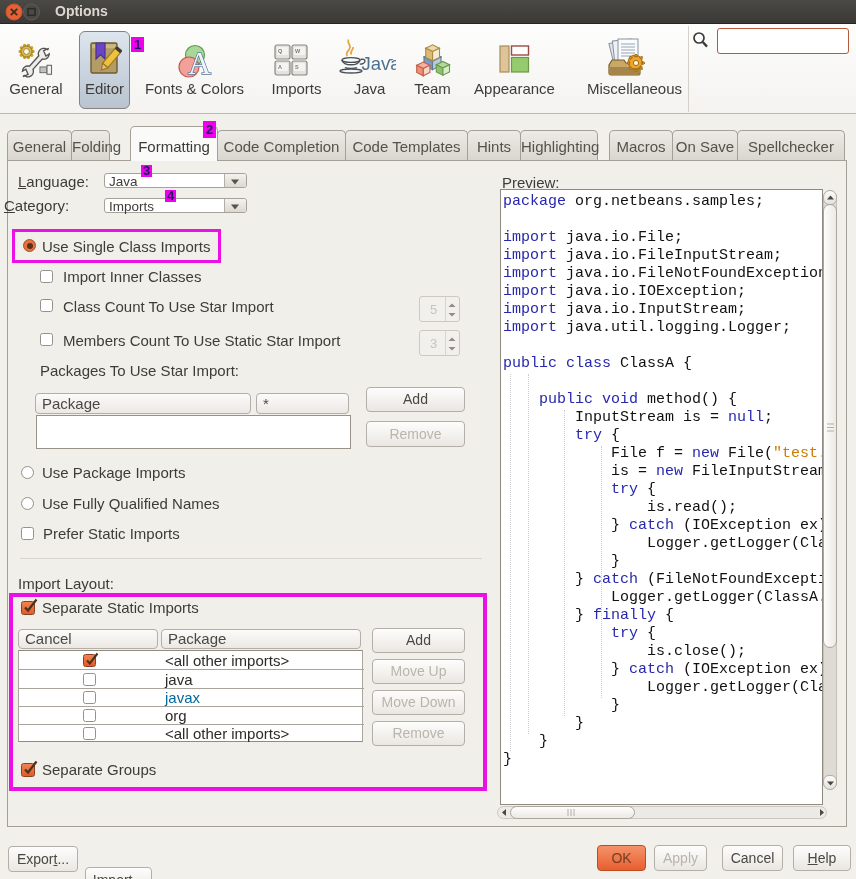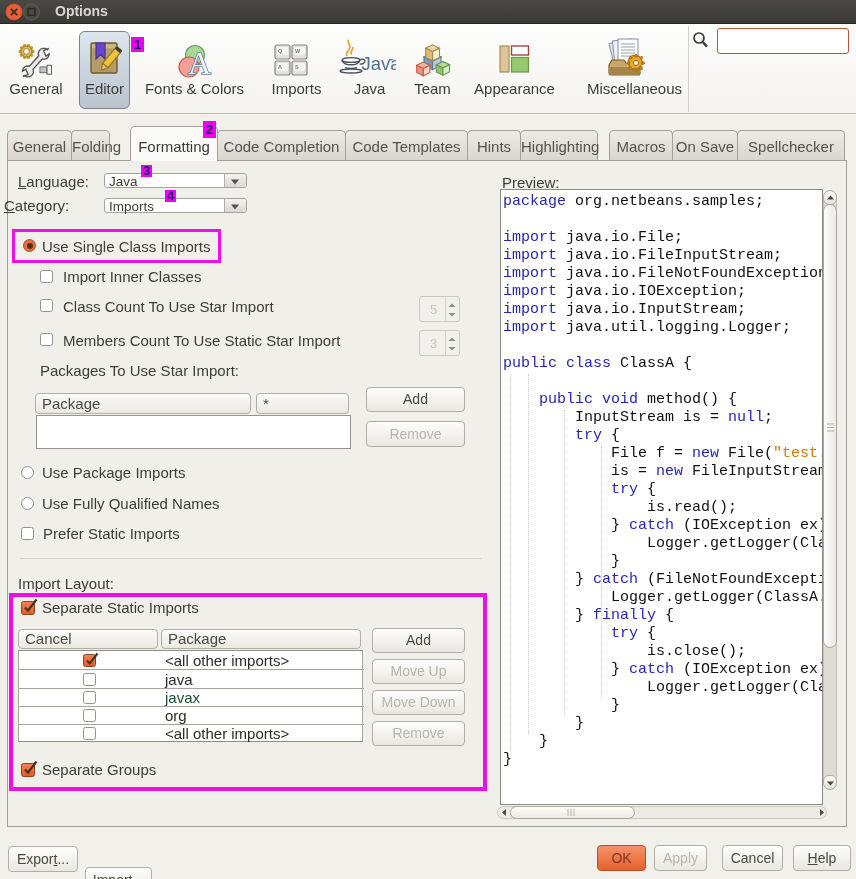--- a/index.html
+++ b/index.html
@@ -261,21 +261,21 @@
       <svg width="17" height="17" viewBox="0 0 17 17" style="position:absolute;left:-1px;top:-4px">
         <path d="M4 9.5 L6.8 12.5 L14.5 2.5" fill="none" stroke="#4a3118" stroke-width="2.1"></path>
       </svg>
     </div>
   <div class="cb" style="left:64px;top:22px;width:13px;height:13px"></div>
   <div class="cb" style="left:64px;top:40px;width:13px;height:13px"></div>
   <div class="cb" style="left:64px;top:58px;width:13px;height:13px"></div>
   <div class="cb" style="left:64px;top:76px;width:13px;height:13px"></div>
   <div class="lbl" style="left:146px;top:2px;color:#2c2b27">&lt;all other imports&gt;</div>
   <div class="lbl" style="left:146px;top:21px;color:#2c2b27">java</div>
-  <div class="lbl" style="left:146px;top:39px;color:#14532d">javax</div>
+  <div class="lbl" style="left:146px;top:39px;color:#0369a1">javax</div>
   <div class="lbl" style="left:146px;top:57px;color:#2c2b27">org</div>
   <div class="lbl" style="left:146px;top:75px;color:#2c2b27">&lt;all other imports&gt;</div>
 </div>
 <div class="btn" style="left:372px;top:628px;width:93px;height:25px;line-height:23px">Add</div>
 <div class="btn dis" style="left:372px;top:659px;width:93px;height:25px;line-height:23px">Move Up</div>
 <div class="btn dis" style="left:372px;top:690px;width:93px;height:25px;line-height:23px">Move Down</div>
 <div class="btn dis" style="left:372px;top:721px;width:93px;height:25px;line-height:23px">Remove</div>
 
 <div class="cb on" style="left:21px;top:763px;width:14px;height:14px">
     <svg width="18" height="18" viewBox="0 0 18 18" style="position:absolute;left:-1px;top:-5px">

